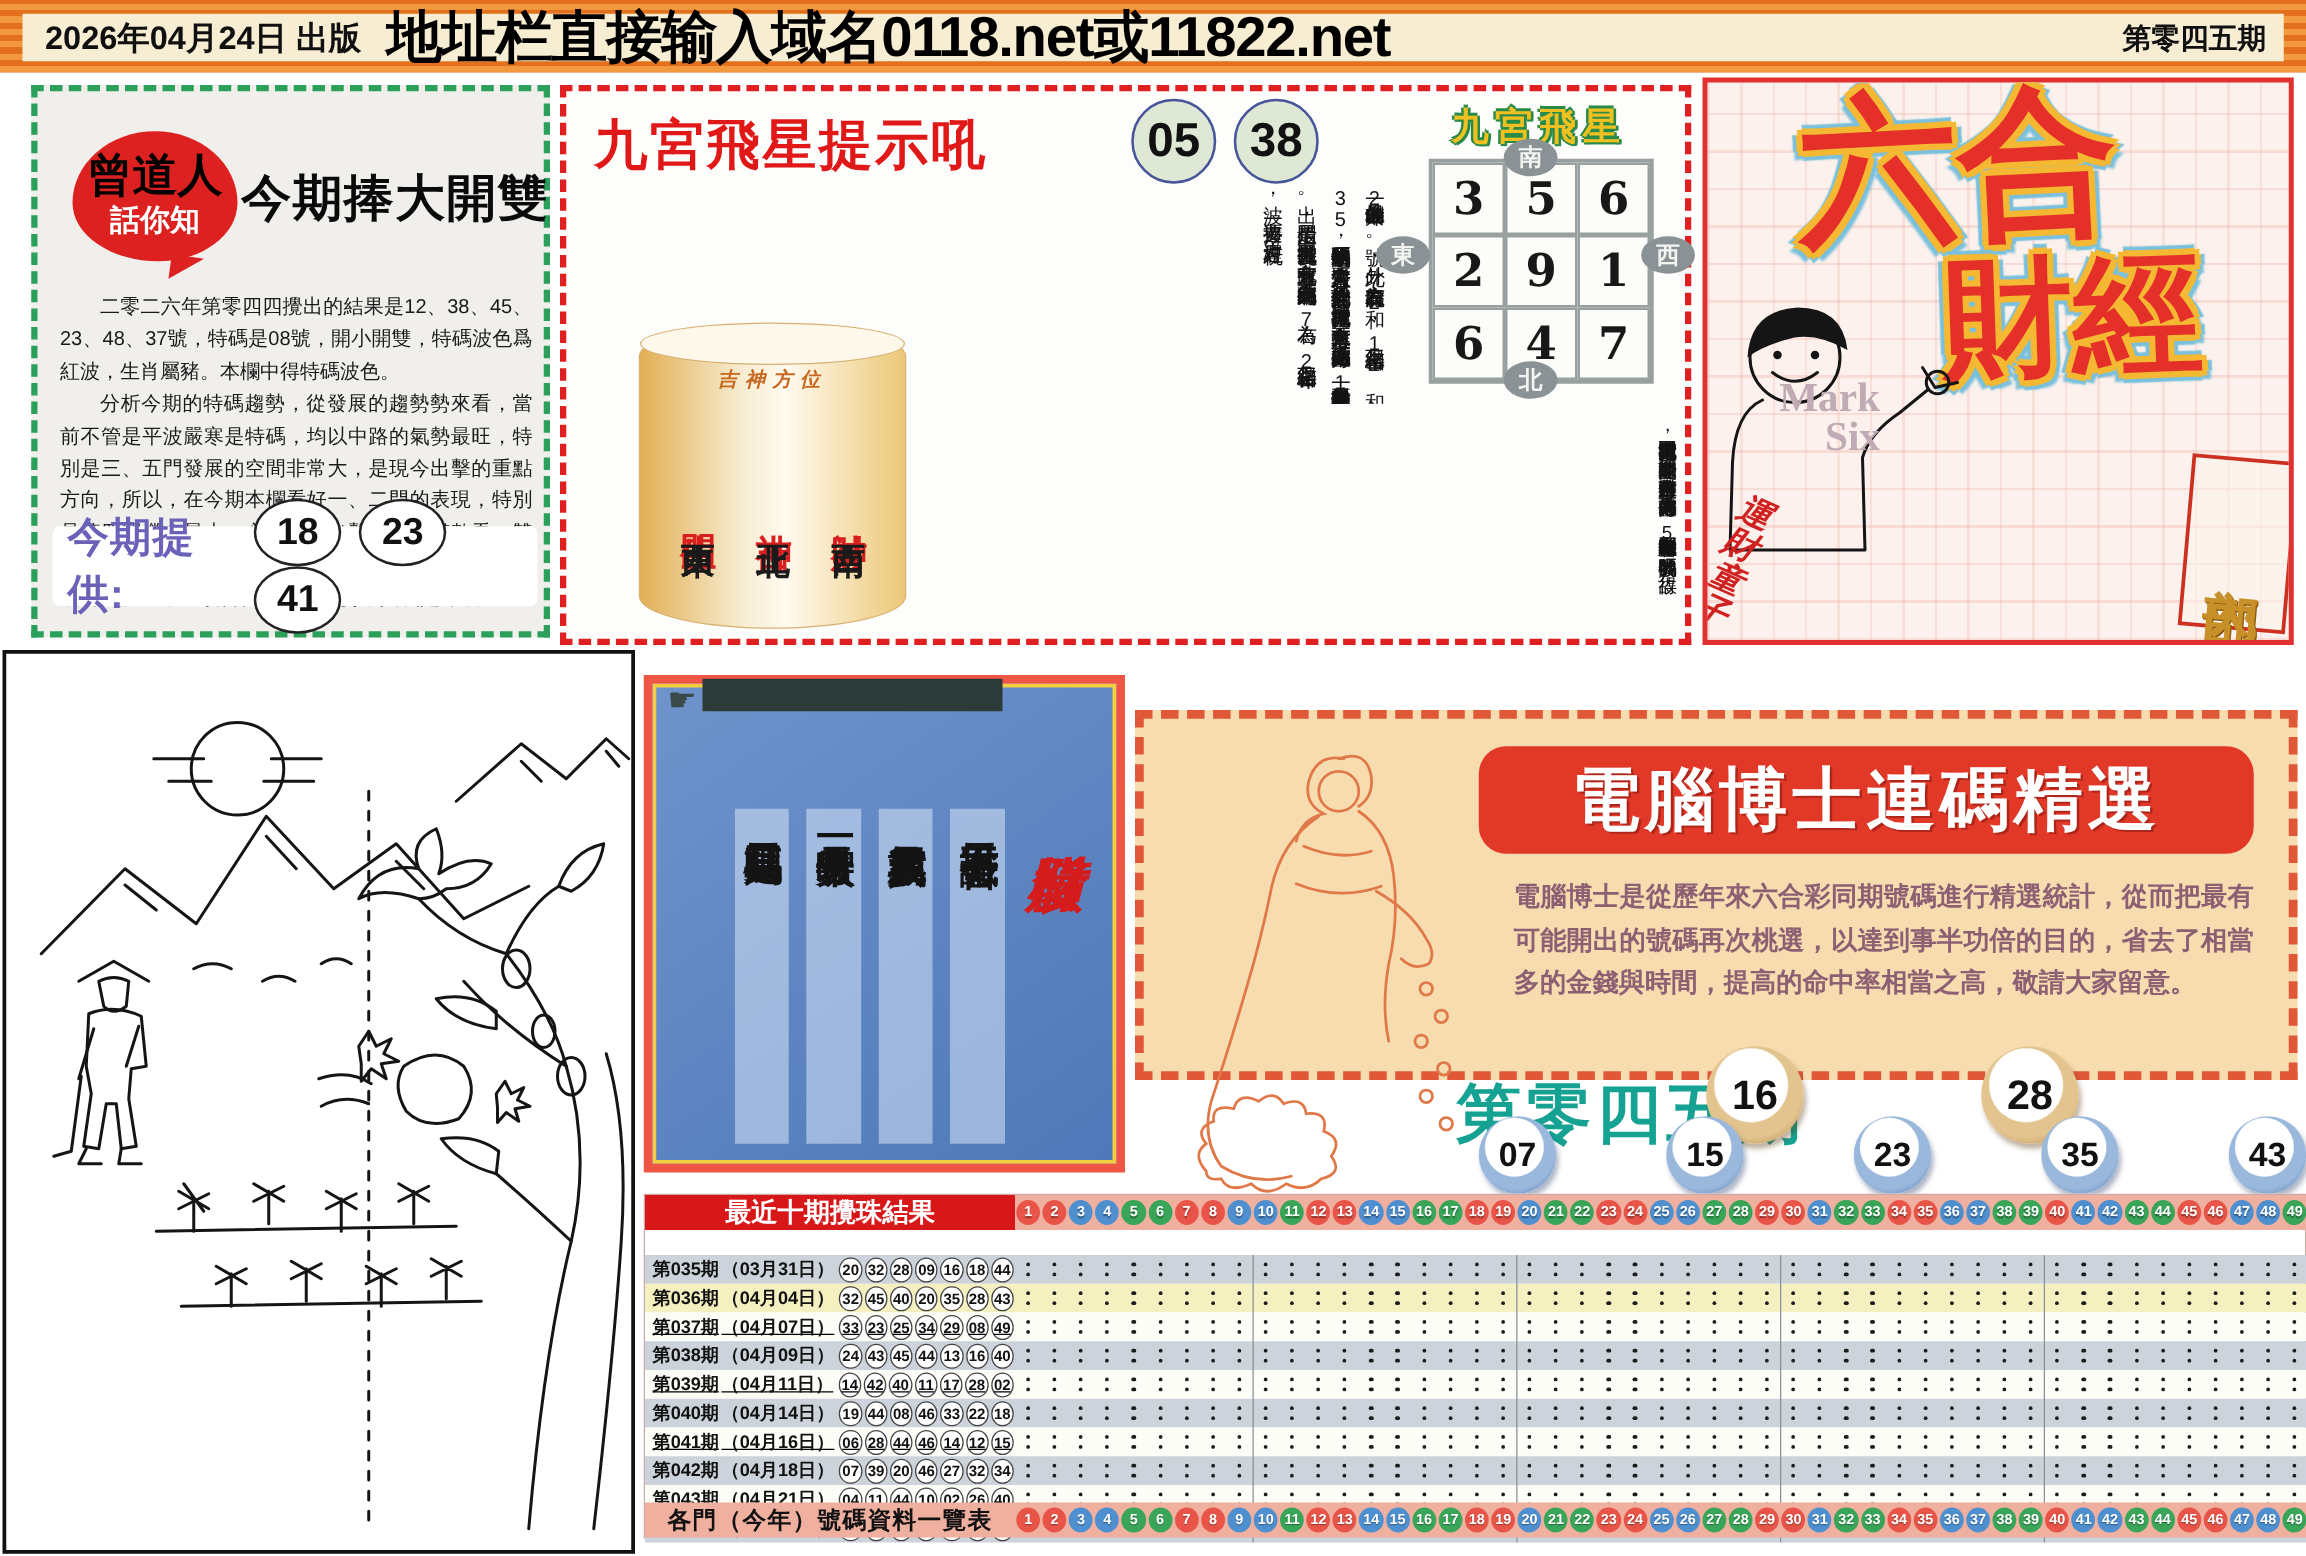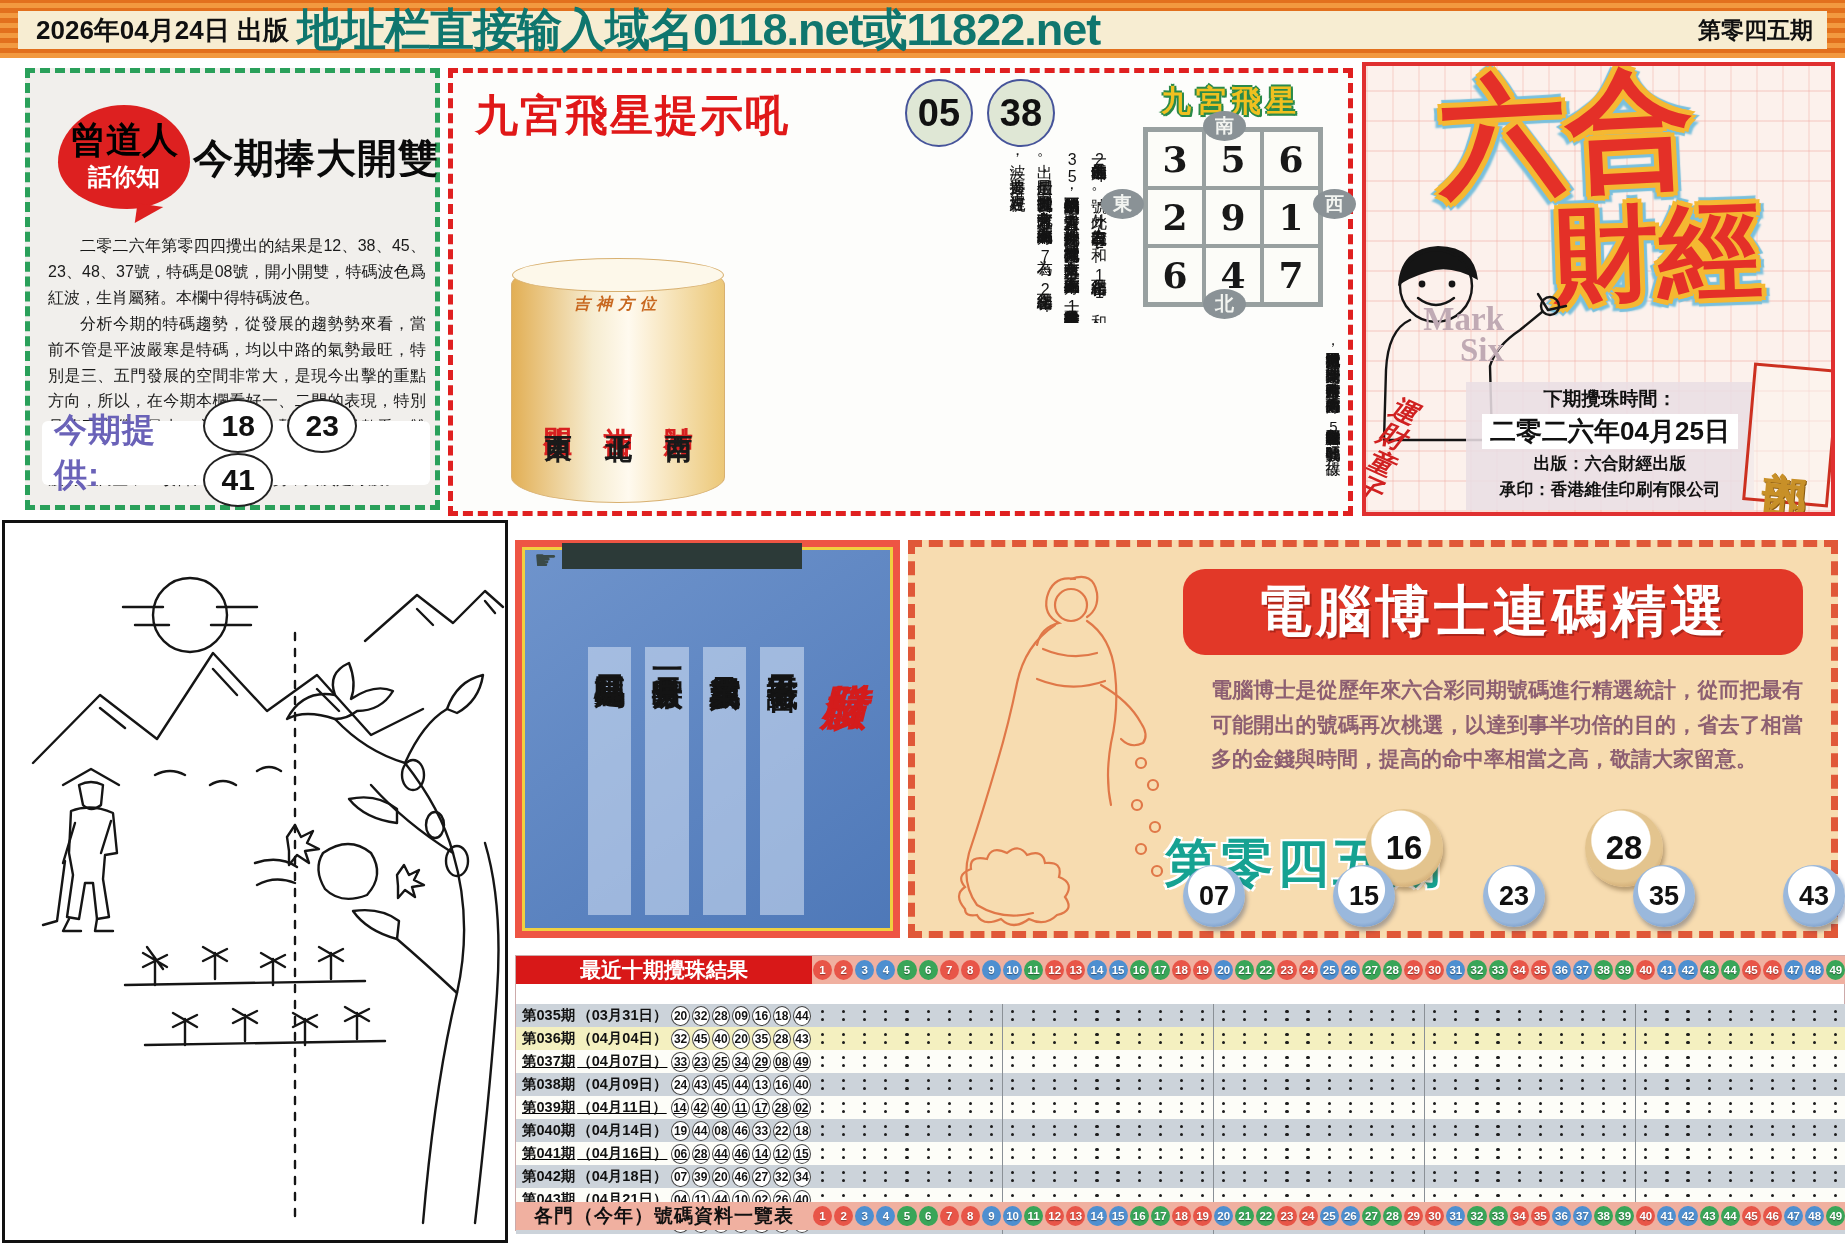--- a/index.html
+++ b/index.html
@@ -5,21 +5,21 @@
   html,body{margin:0;padding:0;background:#fff;}
   .page{position:relative;width:1845px;height:1245px;background:#fff;overflow:hidden;
         font-family:"Liberation Sans","DejaVu Sans",sans-serif;}
 
   
   .header{position:absolute;left:0;top:0;width:1845px;height:58px;
     background:repeating-linear-gradient(0deg,#f2993f 0 5px,#e2701d 5px 10px);}
   .header-band{position:absolute;left:18px;top:11px;width:1809px;height:38px;background:#f7edd2;
     display:flex;align-items:center;}
   .hdr-date{font-size:26px;font-weight:bold;color:#101010;margin-left:18px;white-space:nowrap;}
-  .hdr-banner{font-size:45px;font-weight:bold;color:#0f766e;margin-left:8px;white-space:nowrap;
+  .hdr-banner{font-size:45px;font-weight:bold;color:#000000;margin-left:20px;white-space:nowrap;
     letter-spacing:-1px;flex:1;}
   .hdr-issue{font-size:23px;font-weight:bold;color:#101010;margin-right:14px;white-space:nowrap;}
 
   
   .zeng{position:absolute;left:25px;top:68px;width:415px;height:442px;background:#f1efec;
     border:5px dashed #2aa05a;box-sizing:border-box;}
   .bubble{position:absolute;left:28px;top:32px;width:132px;height:104px;background:#dd2020;
     border-radius:50% 50% 48% 52%/55% 55% 45% 45%;display:flex;flex-direction:column;
     align-items:center;justify-content:center;z-index:2;}
   .bubble:after{content:"";position:absolute;left:78px;bottom:-16px;width:0;height:0;
@@ -118,21 +118,21 @@
     0 -4px 0 #fff,0 4px 0 #fff,-4px 0 0 #fff,4px 0 0 #fff,0 6px 4px rgba(40,40,80,.55);}
   .kc0{color:#e87828;} .kc1{color:#2fa048;} .kc2{color:#2878b8;} .kc3{color:#b03878;}
   .poem{position:absolute;right:18px;top:100px;height:268px;writing-mode:vertical-rl;
     text-orientation:upright;}
   .poem .col{font-size:31px;font-weight:bold;color:#141414;background:rgba(215,228,246,.55);
     padding:6px 4px;margin-left:14px;line-height:1.15;font-family:"DejaVu Serif",serif;}
   .poem .col.red{color:#d41c1c;background:transparent;font-size:46px;font-style:italic;
     padding-top:0;margin-left:10px;}
 
   
-  .dian{position:absolute;left:908px;top:540px;width:930px;height:398px;background:#f7dcb0;
+  .dian{position:absolute;left:908px;top:568px;width:930px;height:296px;background:#f7dcb0;
     border:7px dashed #e05838;box-sizing:border-box;}
   .dian-title{position:absolute;left:268px;top:22px;width:620px;height:86px;background:#e23828;
     border-radius:22px;display:flex;align-items:center;justify-content:center;
     font-size:55px;font-weight:bold;color:#fff;letter-spacing:4px;
     text-shadow:2px 2px 0 rgba(140,25,15,.6);}
   .dian-body{position:absolute;left:296px;top:126px;width:592px;font-size:21px;line-height:1.65;
     font-weight:bold;color:#8d5f72;text-align:justify;}
   .stable{position:absolute;left:250px;top:282px;font-size:52px;font-weight:bold;color:#16a292;
     letter-spacing:4px;text-shadow:-2px -2px 0 #fff,2px -2px 0 #fff,-2px 2px 0 #fff,2px 2px 0 #fff;}
   .ball-big{position:absolute;width:78px;height:78px;border-radius:50%;
@@ -255,26 +255,20 @@
       <path class="stroke" d="M48,64 Q66,78 84,64"></path>
       <path class="stroke" fill="#fff" d="M40,86 Q18,96 16,136 L14,206 L122,206 L120,132 Q126,112 150,96 L172,78"></path>
       <path class="stroke" d="M168,60 L178,76 L196,72"></path>
       <circle cx="180" cy="72" r="9" class="stroke" fill="#fff"></circle>
     </svg>
     <div class="marksix">
       <div>Mark</div>
       <div>Six</div>
     </div>
     <div class="mascot">運財童子</div>
-    <div class="liu-info">
-      <div class="i1">下期攪珠時間：</div>
-      <div class="i2">二零二六年04月25日</div>
-      <div class="i3">出版：六合財經出版</div>
-      <div class="i4">承印：香港維佳印刷有限公司</div>
-    </div>
     <div class="seal">
         <span>內部</span>
       </div>
   </div>
 
   <div class="draw">
     <svg width="500" height="717" viewBox="0 0 500 717">
       <line x1="290" y1="110" x2="290" y2="700" class="stroke" stroke-dasharray="7 9" stroke-width="2"></line>
       <circle cx="185" cy="92" r="37" class="stroke"></circle>
       <path class="stroke" d="M118,84 L158,84 M212,84 L252,84 M130,102 L164,102 M206,102 L246,102"></path>

